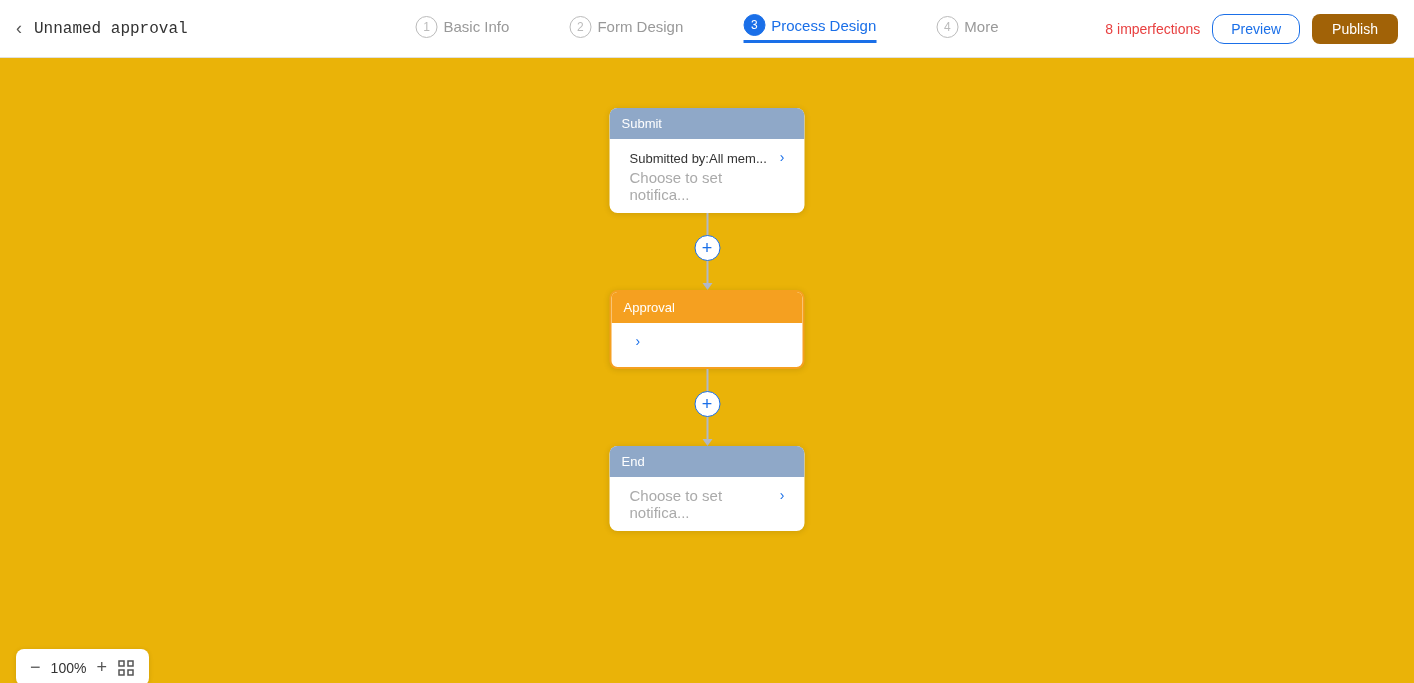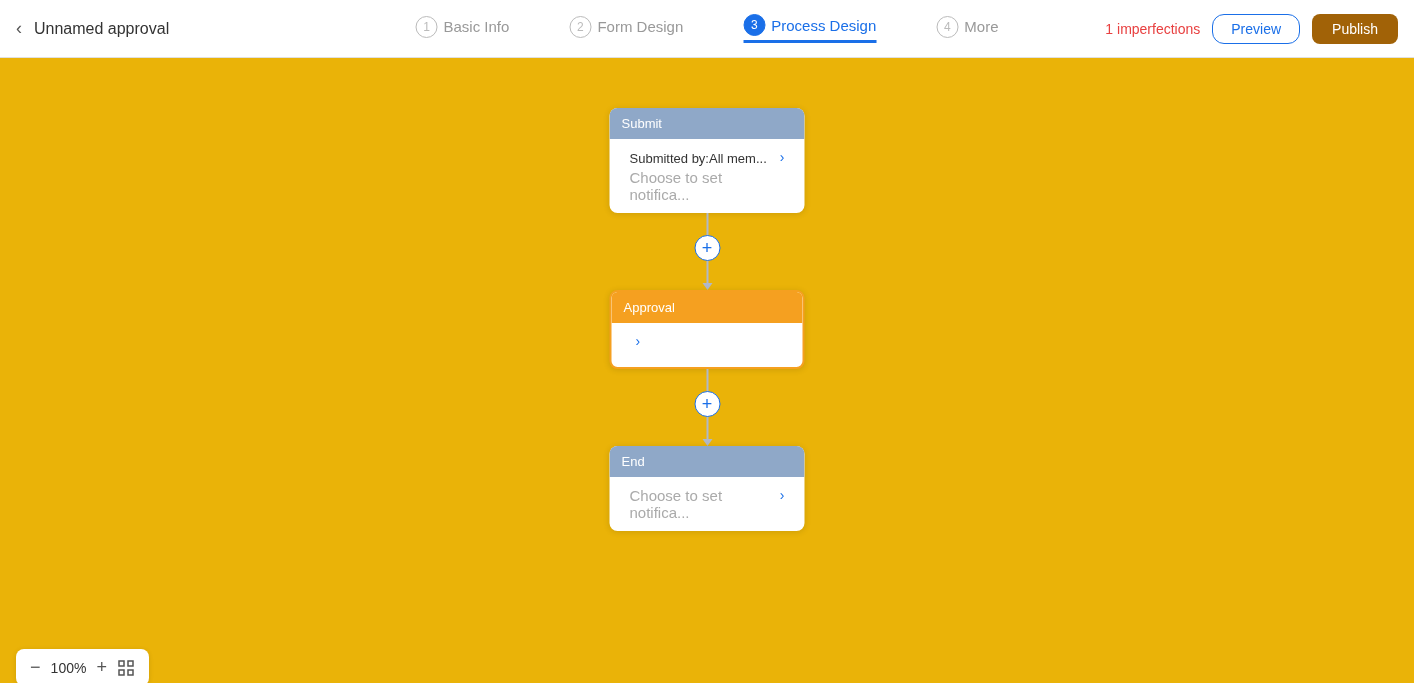--- a/index.html
+++ b/index.html
@@ -13,21 +13,21 @@
       height: 58px;
       padding: 0 16px;
       border-bottom: 1px solid #e0e0e0;
       position: relative;
     }
     .back-btn {
       display: flex; align-items: center; cursor: pointer; color: #333; margin-right: 12px;
     }
     .back-arrow { font-size: 18px; color: #555; }
     .app-title {
-      font-size: 16px; color: #333; font-weight: 400; margin-right: 40px;
+      font-size: 16px; color: #333; font-weight: 400; margin-right: 40px; font-family: Liberation Mono, monospace;
     }
     .nav-tabs {
       display: flex; align-items: center; flex: 1; justify-content: center; gap: 60px; position: absolute; left: 50%; transform: translateX(-50%);
     }
     .nav-tab {
       display: flex; align-items: center; gap: 6px; font-size: 15px; color: #999; cursor: pointer; padding-bottom: 4px; white-space: nowrap;
     }
     .nav-tab.active {
       color: #1a6fe8; border-bottom: 3px solid #1a6fe8; padding-bottom: 4px;
     }
@@ -123,21 +123,21 @@
       <span class="step-circle">3</span>
       <span>Process Design</span>
     </div>
     <div class="nav-tab">
       <span class="step-circle">4</span>
       <span>More</span>
     </div>
   </nav>
 
   <div class="header-right">
-    <span class="imperfections-badge">1 imperfections</span>
+    <span class="imperfections-badge">8 imperfections</span>
     <button class="preview-btn">Preview</button>
     <button class="publish-btn">Publish</button>
   </div>
 </div>
 
 <div class="canvas">
   <div class="flow-container">
 
     <div class="flow-node">
       <div class="flow-node-header gray">

